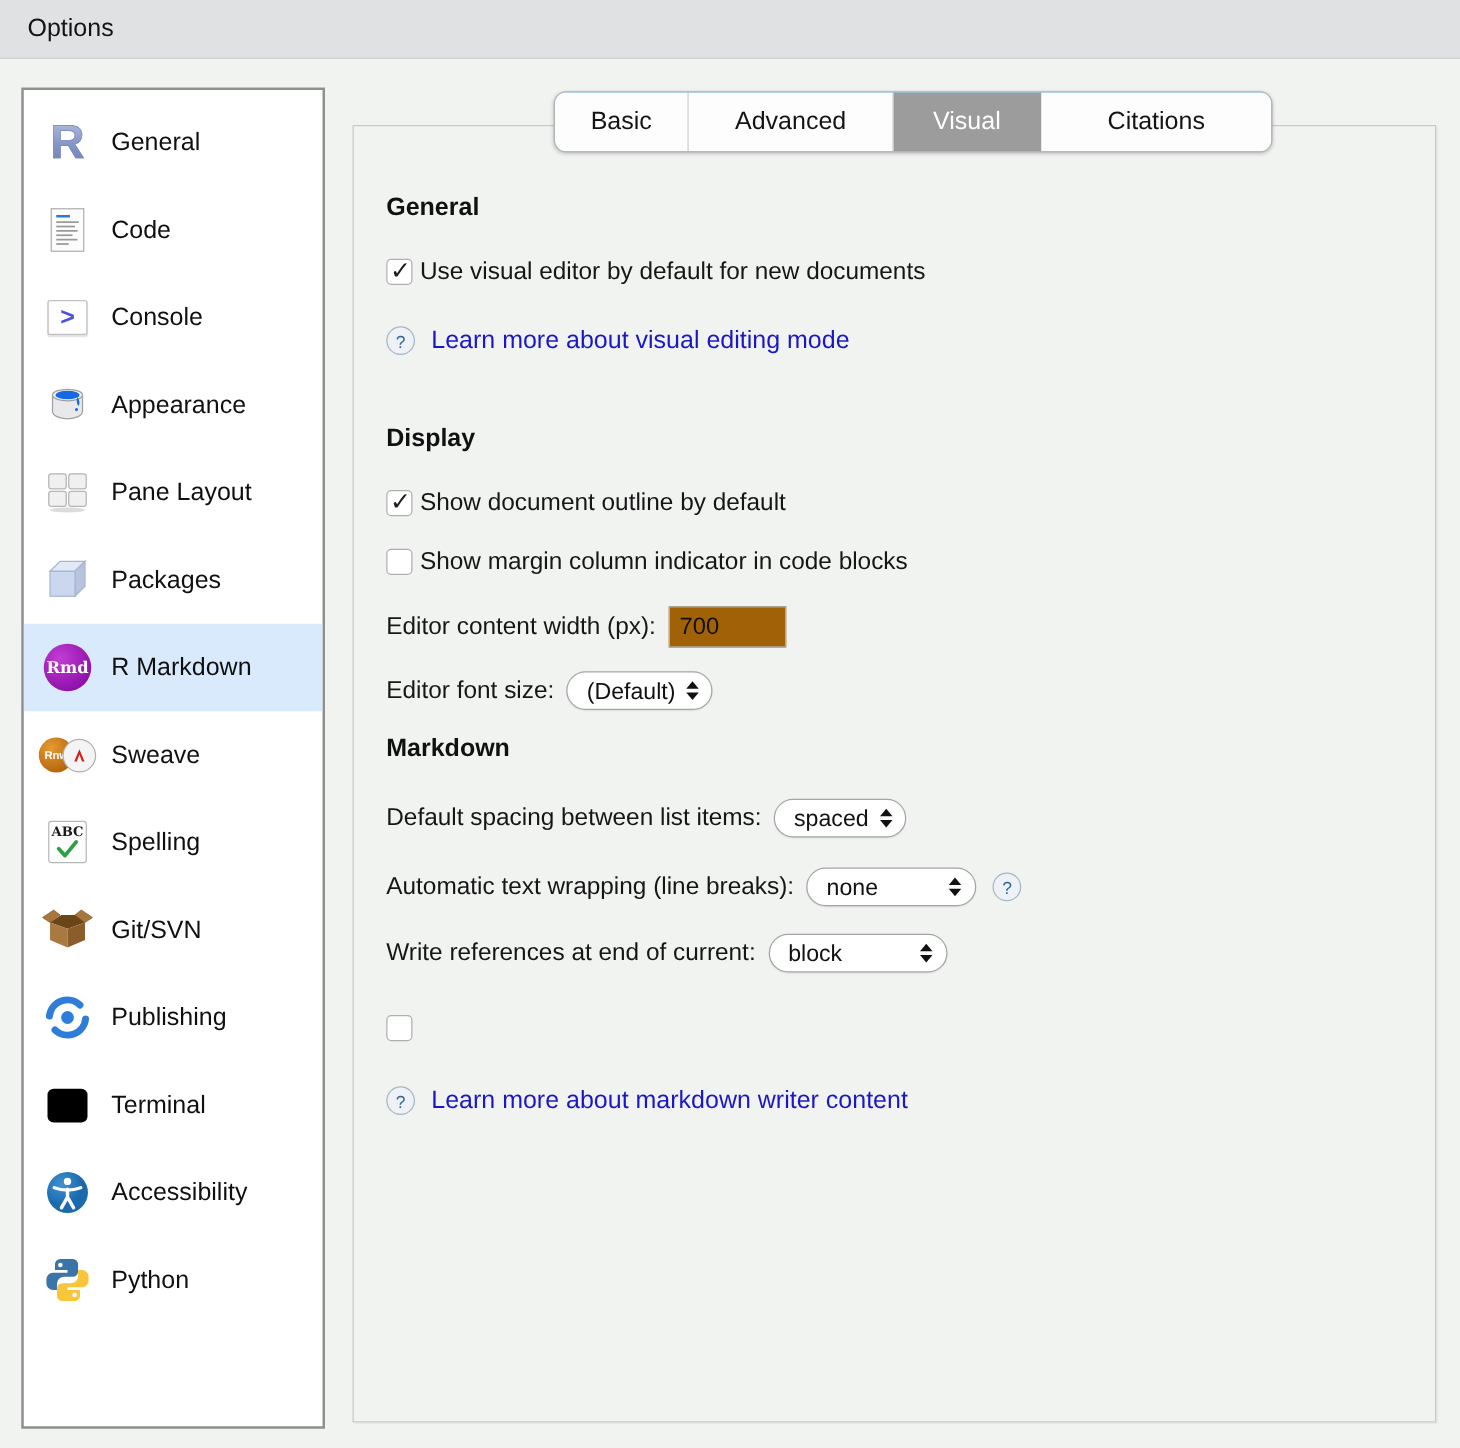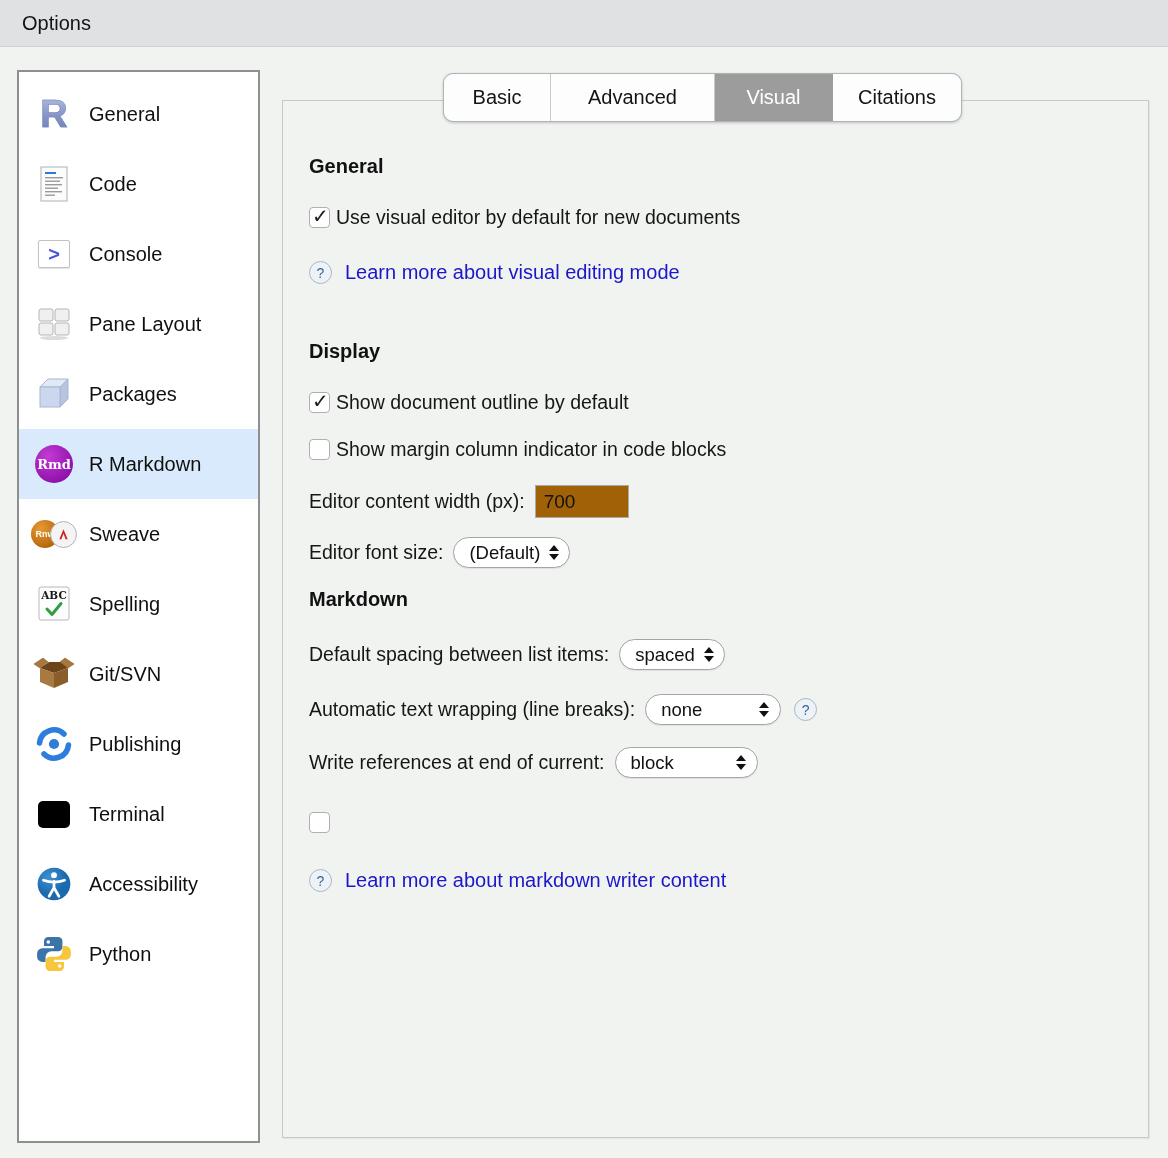--- a/index.html
+++ b/index.html
@@ -142,20 +142,32 @@
     <span class="sb-label">Code</span>
   </div>
 
   <div class="sb-item">
     <span class="sb-icon">
       <span class="console-box">&gt;</span>
     </span>
     <span class="sb-label">Console</span>
   </div>
 
+  <div class="sb-item">
+    <span class="sb-icon">
+      <svg width="40" height="40" viewBox="0 0 40 40">
+        <path d="M8 12 v13 c0 3.6 5.4 6 12 6 s12 -2.4 12 -6 V12" fill="#e9e9eb" stroke="#a0a0a0"></path>
+        <ellipse cx="20" cy="12" rx="12" ry="4.6" fill="#f2f2f4" stroke="#a0a0a0"></ellipse>
+        <ellipse cx="20" cy="12" rx="9.6" ry="3.4" fill="#1668e3"></ellipse>
+        <path d="M28 13.5 c1.8 2.6 1.9 5.2 1 7 c-1.4 -0.4 -2.2 -4 -1 -7" fill="#1668e3"></path>
+        <circle cx="27.2" cy="23.5" r="1.2" fill="#1668e3"></circle>
+      </svg>
+    </span>
+    <span class="sb-label">Appearance</span>
+  </div>
 
   <div class="sb-item">
     <span class="sb-icon">
       <svg width="40" height="40" viewBox="0 0 40 40">
         <ellipse cx="20" cy="34" rx="14" ry="2" fill="#dcdcdc"></ellipse>
         <rect x="5" y="5" width="14" height="12" rx="2" fill="#f0f0f0" stroke="#b5b5b5"></rect>
         <rect x="21" y="5" width="14" height="12" rx="2" fill="#f0f0f0" stroke="#b5b5b5"></rect>
         <rect x="5" y="19" width="14" height="12" rx="2" fill="#f0f0f0" stroke="#b5b5b5"></rect>
         <rect x="21" y="19" width="14" height="12" rx="2" fill="#f0f0f0" stroke="#b5b5b5"></rect>
       </svg>
@@ -363,16 +375,16 @@
 <div class="tabs">
   <div class="tab" style="width:107px;">
     <span>Basic</span>
   </div>
   <div class="tab" style="width:164px;">
     <span>Advanced</span>
   </div>
   <div class="tab selected" style="width:118px;">
     <span>Visual</span>
   </div>
-  <div class="tab" style="width:128px;">
+  <div class="tab" style="width:184px;">
     <span>Citations</span>
   </div>
 </div>
 
 </body></html>

